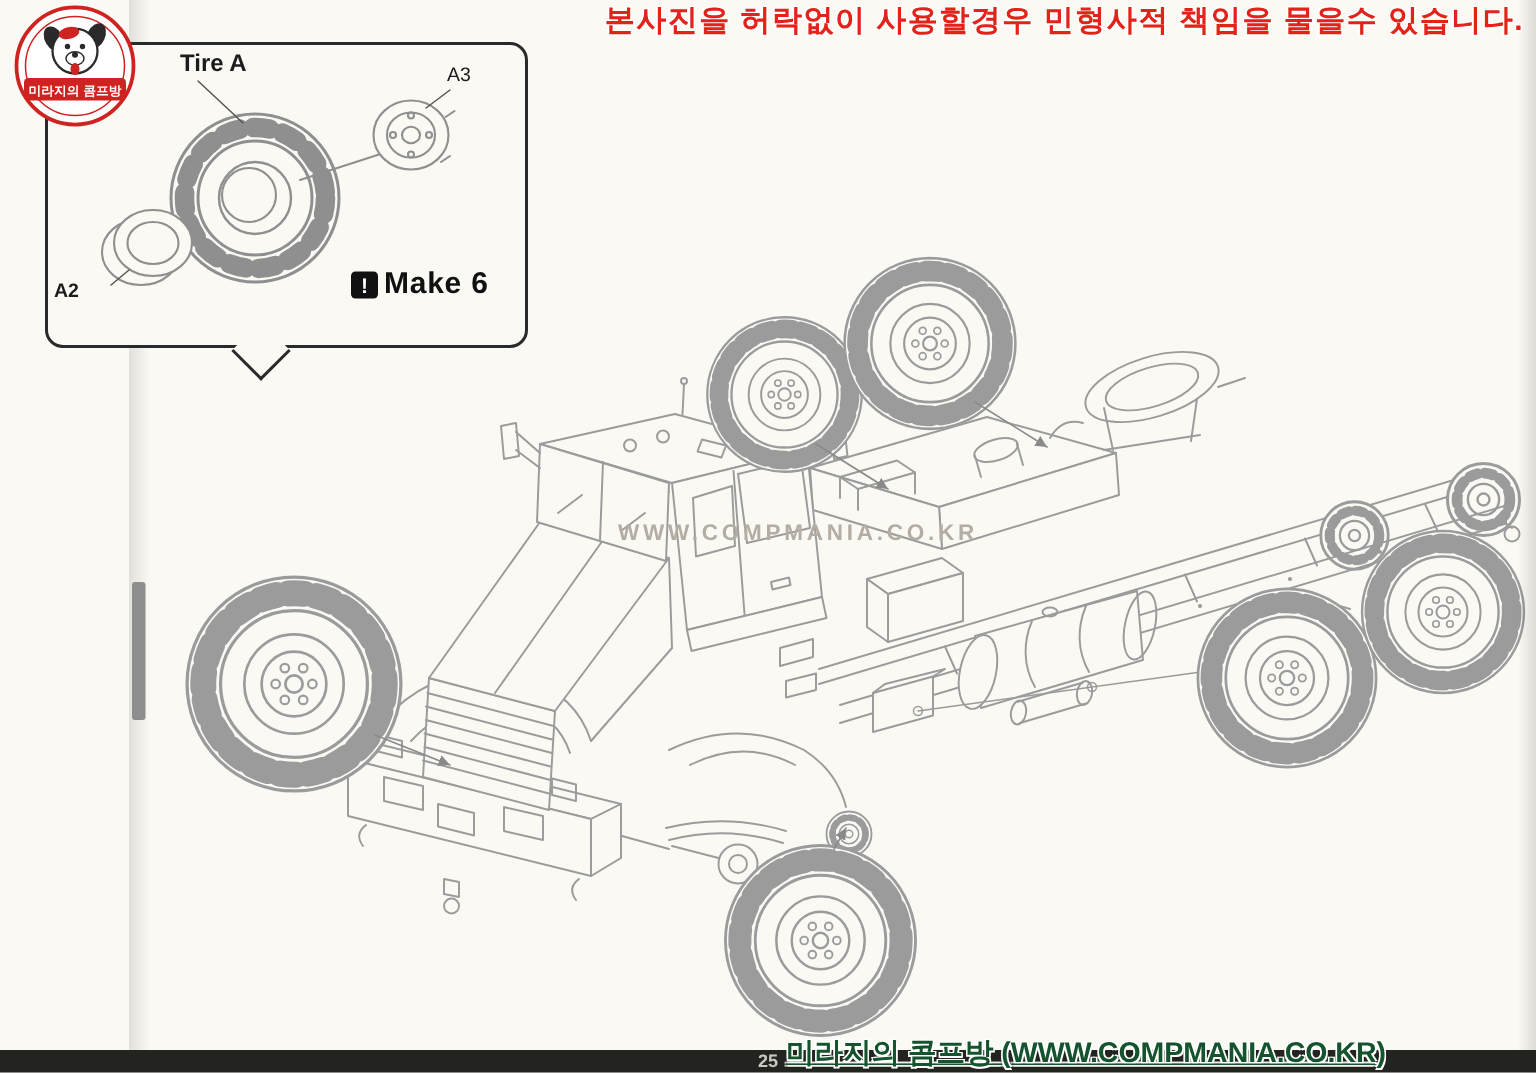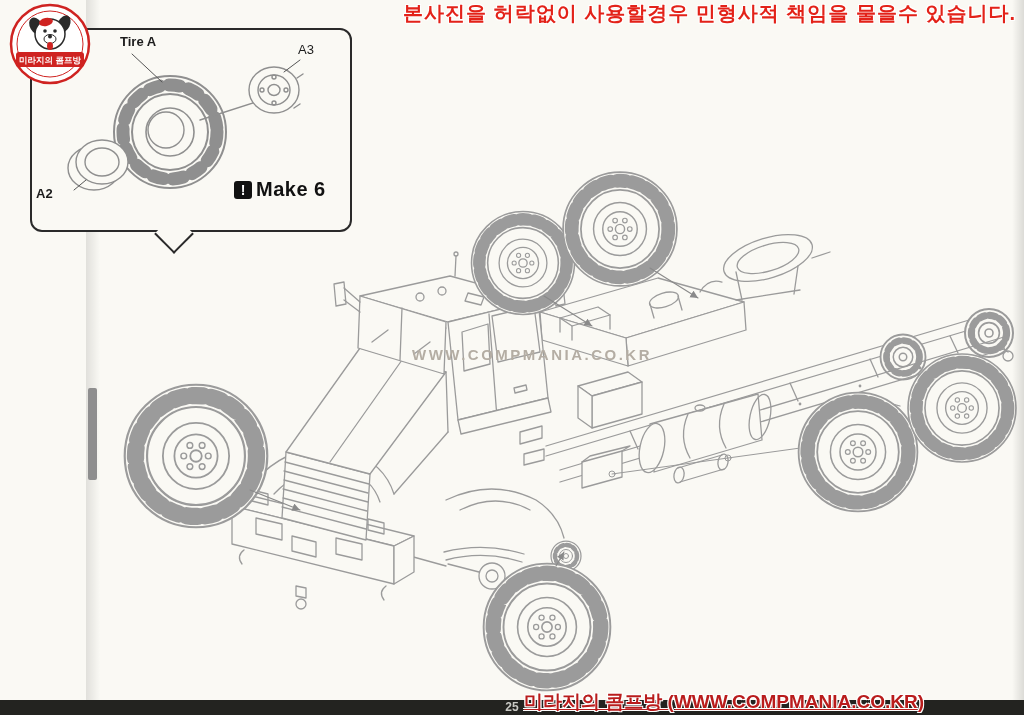--- a/index.html
+++ b/index.html
@@ -26,36 +26,36 @@
   }
 
   
   .bottom-bar{left:0;right:0;bottom:0;height:15px;background:#232320;z-index:3;}
   .page-num{position:absolute;left:0;right:0;top:0;text-align:center;
     color:#c9c9c4;font-size:12px;font-weight:bold;line-height:15px;}
 
   
   .credit{
     bottom:0;left:524px;z-index:9;white-space:nowrap;
-    font-size:19px;font-weight:bold;color:#b91c1c;text-decoration:underline;
+    font-size:19px;font-weight:bold;color:#14532d;text-decoration:underline;
     text-shadow:1px 1px 0 #fff,-1px -1px 0 #fff,1px -1px 0 #fff,-1px 1px 0 #fff;
   }
 
   
   .bubble{
     left:30px;top:28px;width:318px;height:200px;z-index:4;
     border:2.5px solid #2a2a2a;border-radius:12px;background:#faf9f4;
   }
   .bubble-tail{
     left:160px;top:220px;width:26px;height:26px;z-index:5;background:#faf9f4;
     border-right:2.5px solid #2a2a2a;border-bottom:2.5px solid #2a2a2a;
     transform:rotate(45deg);
   }
   .bubble .label{position:absolute;color:#1c1c1c;z-index:6;}
-  .tire-title{left:88px;top:4px;font-size:13px;font-weight:600;text-align:right;}
+  .tire-title{left:88px;top:4px;font-size:16px;font-weight:600;text-align:right;}
   .label-a3{left:266px;top:12px;font-size:13px;font-weight:400;text-align:right;}
   .label-a2{left:4px;top:156px;font-size:13px;font-weight:600;}
   .make-wrap{position:absolute;left:202px;top:148px;z-index:6;display:flex;align-items:center;gap:4px;}
   .make-icon{
     display:inline-block;width:18px;height:18px;background:#111;color:#fff;border-radius:3px;
     font-size:14px;font-weight:bold;text-align:center;line-height:18px;
   }
   .make-text{font-size:20px;font-weight:bold;color:#111;letter-spacing:0.5px;}
 
   .logo{left:8px;top:2px;width:84px;height:84px;z-index:7;}

